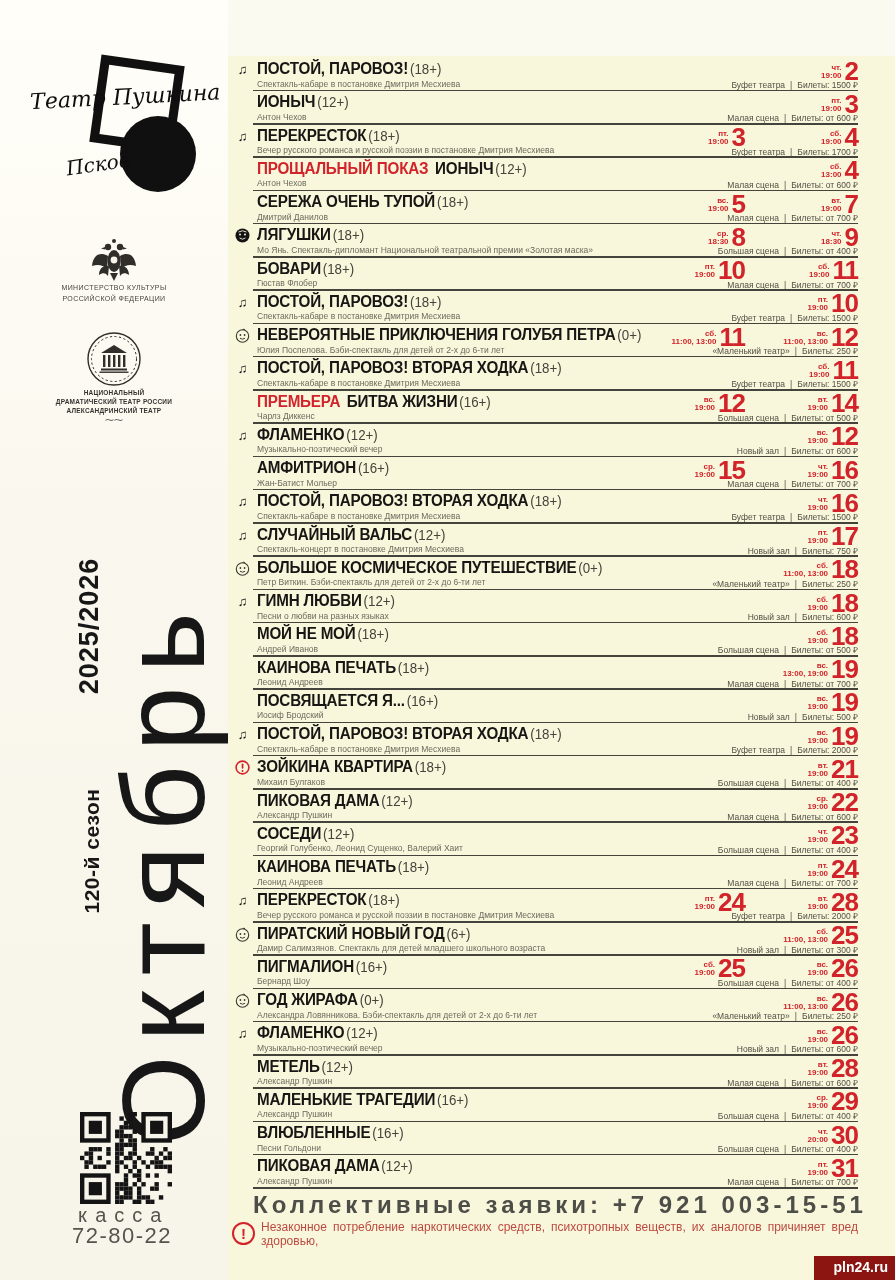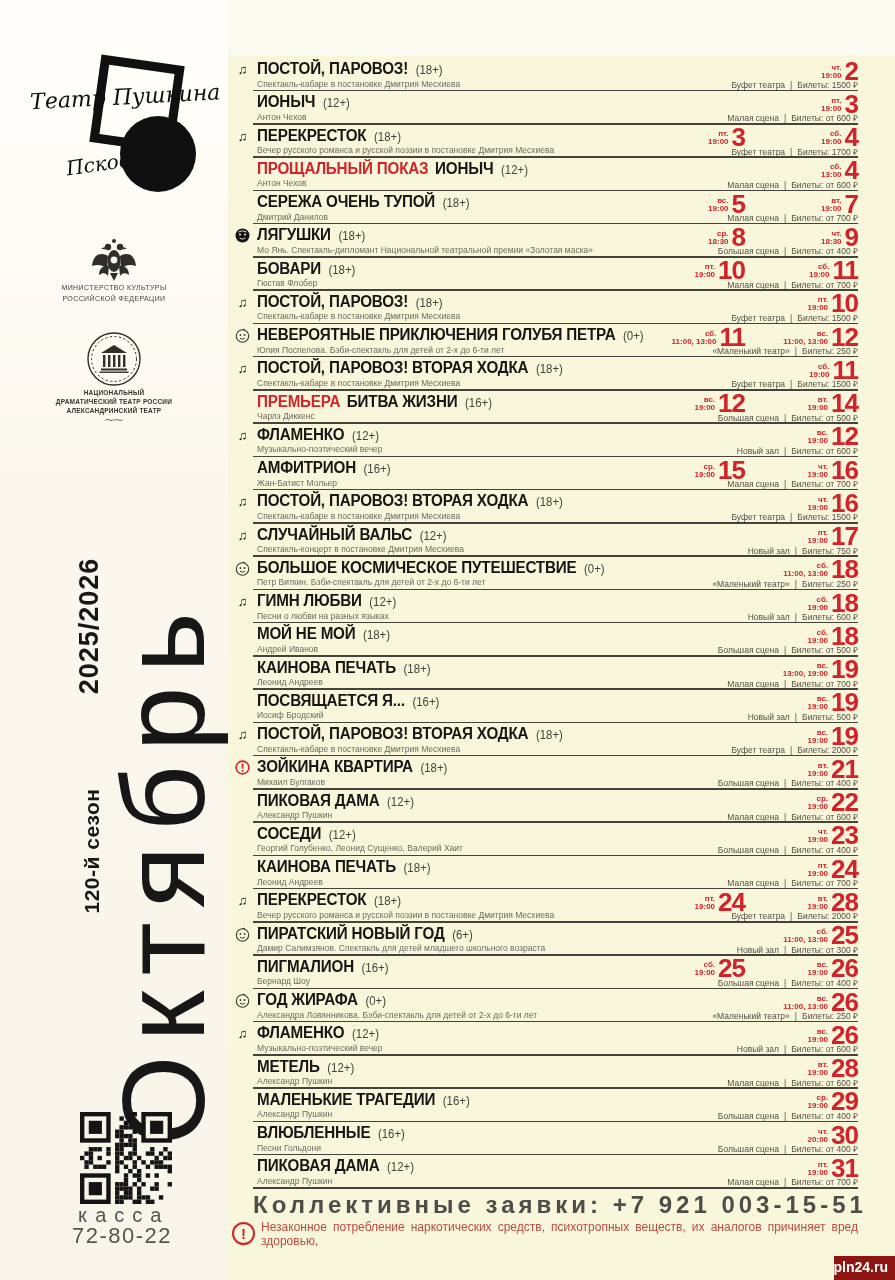--- a/index.html
+++ b/index.html
@@ -38,38 +38,38 @@
   .kassa{position:absolute;left:78px;top:1204px;font-size:20px;letter-spacing:8px;color:#55544e;}
   .kassa-phone{position:absolute;left:72px;top:1223px;font-size:22px;letter-spacing:1.5px;color:#55544e;}
   
   .events{position:absolute;left:232px;top:58px;width:626px;}
   .row{position:relative;height:33.25px;}
   .row::after{content:"";position:absolute;left:21px;right:0;bottom:0;height:1.4px;background:var(--line);}
   .ricon{position:absolute;left:1px;top:4px;width:19px;text-align:center;font-size:13px;color:#141414;line-height:15px;}
   .titleline{position:absolute;left:25px;top:2px;white-space:nowrap;transform:scaleX(.95);transform-origin:left top;}
   .title{font-weight:bold;font-size:16px;color:var(--ink);letter-spacing:-.2px;}
   .prefix{font-weight:bold;font-size:16px;color:var(--red);letter-spacing:-.2px;margin-right:7px;}
-  .age{font-size:12px;color:#45433c;margin-left:8px;}
+  .age{font-size:14px;color:#45433c;margin-left:2px;}
   .subtitle{position:absolute;left:25px;top:20.5px;font-size:8.5px;color:var(--gray);white-space:nowrap;}
   .dgroup{position:absolute;top:2.5px;display:flex;align-items:flex-end;}
   .dstack{text-align:right;margin-right:3px;line-height:8px;padding-bottom:2px;}
   .dday,.dtime{font-size:8px;font-weight:bold;color:var(--red);}
   .dnum{font-size:26px;line-height:21px;font-weight:bold;color:var(--red);letter-spacing:-1px;}
   .vp{position:absolute;right:0;top:21px;font-size:8.5px;color:var(--vp);white-space:nowrap;}
   .vp .sep{margin:0 5px;}
   
   .footer{position:absolute;left:232px;top:1189px;width:626px;}
   .group-booking{position:absolute;left:21px;top:2px;font-size:24px;font-weight:bold;
                  letter-spacing:4px;color:#4e4e49;white-space:nowrap;}
   .warn-icon{position:absolute;left:0;top:33px;width:19px;height:19px;border:2.2px solid var(--red);
              border-radius:50%;color:var(--red);font-weight:bold;font-size:15px;text-align:center;line-height:19px;}
   .warn-text{position:absolute;left:29px;top:32px;width:597px;font-size:12px;line-height:13.5px;
              color:#bc4a40;text-align:justify;}
   .badge{position:absolute;right:0;bottom:0;background:#8c1511;color:#fff;
-         font-weight:bold;font-size:14px;padding:3px 7px 5px 0;}
+         font-weight:bold;font-size:14px;padding:3px 7px 5px 20px;}
   svg{display:block;margin:0 auto;}
 </style>
 </head>
 <body>
 
 <div class="poster">
   <div class="main-bg"></div>
 
   <aside class="sidebar">
     <div class="logo-square"></div>

